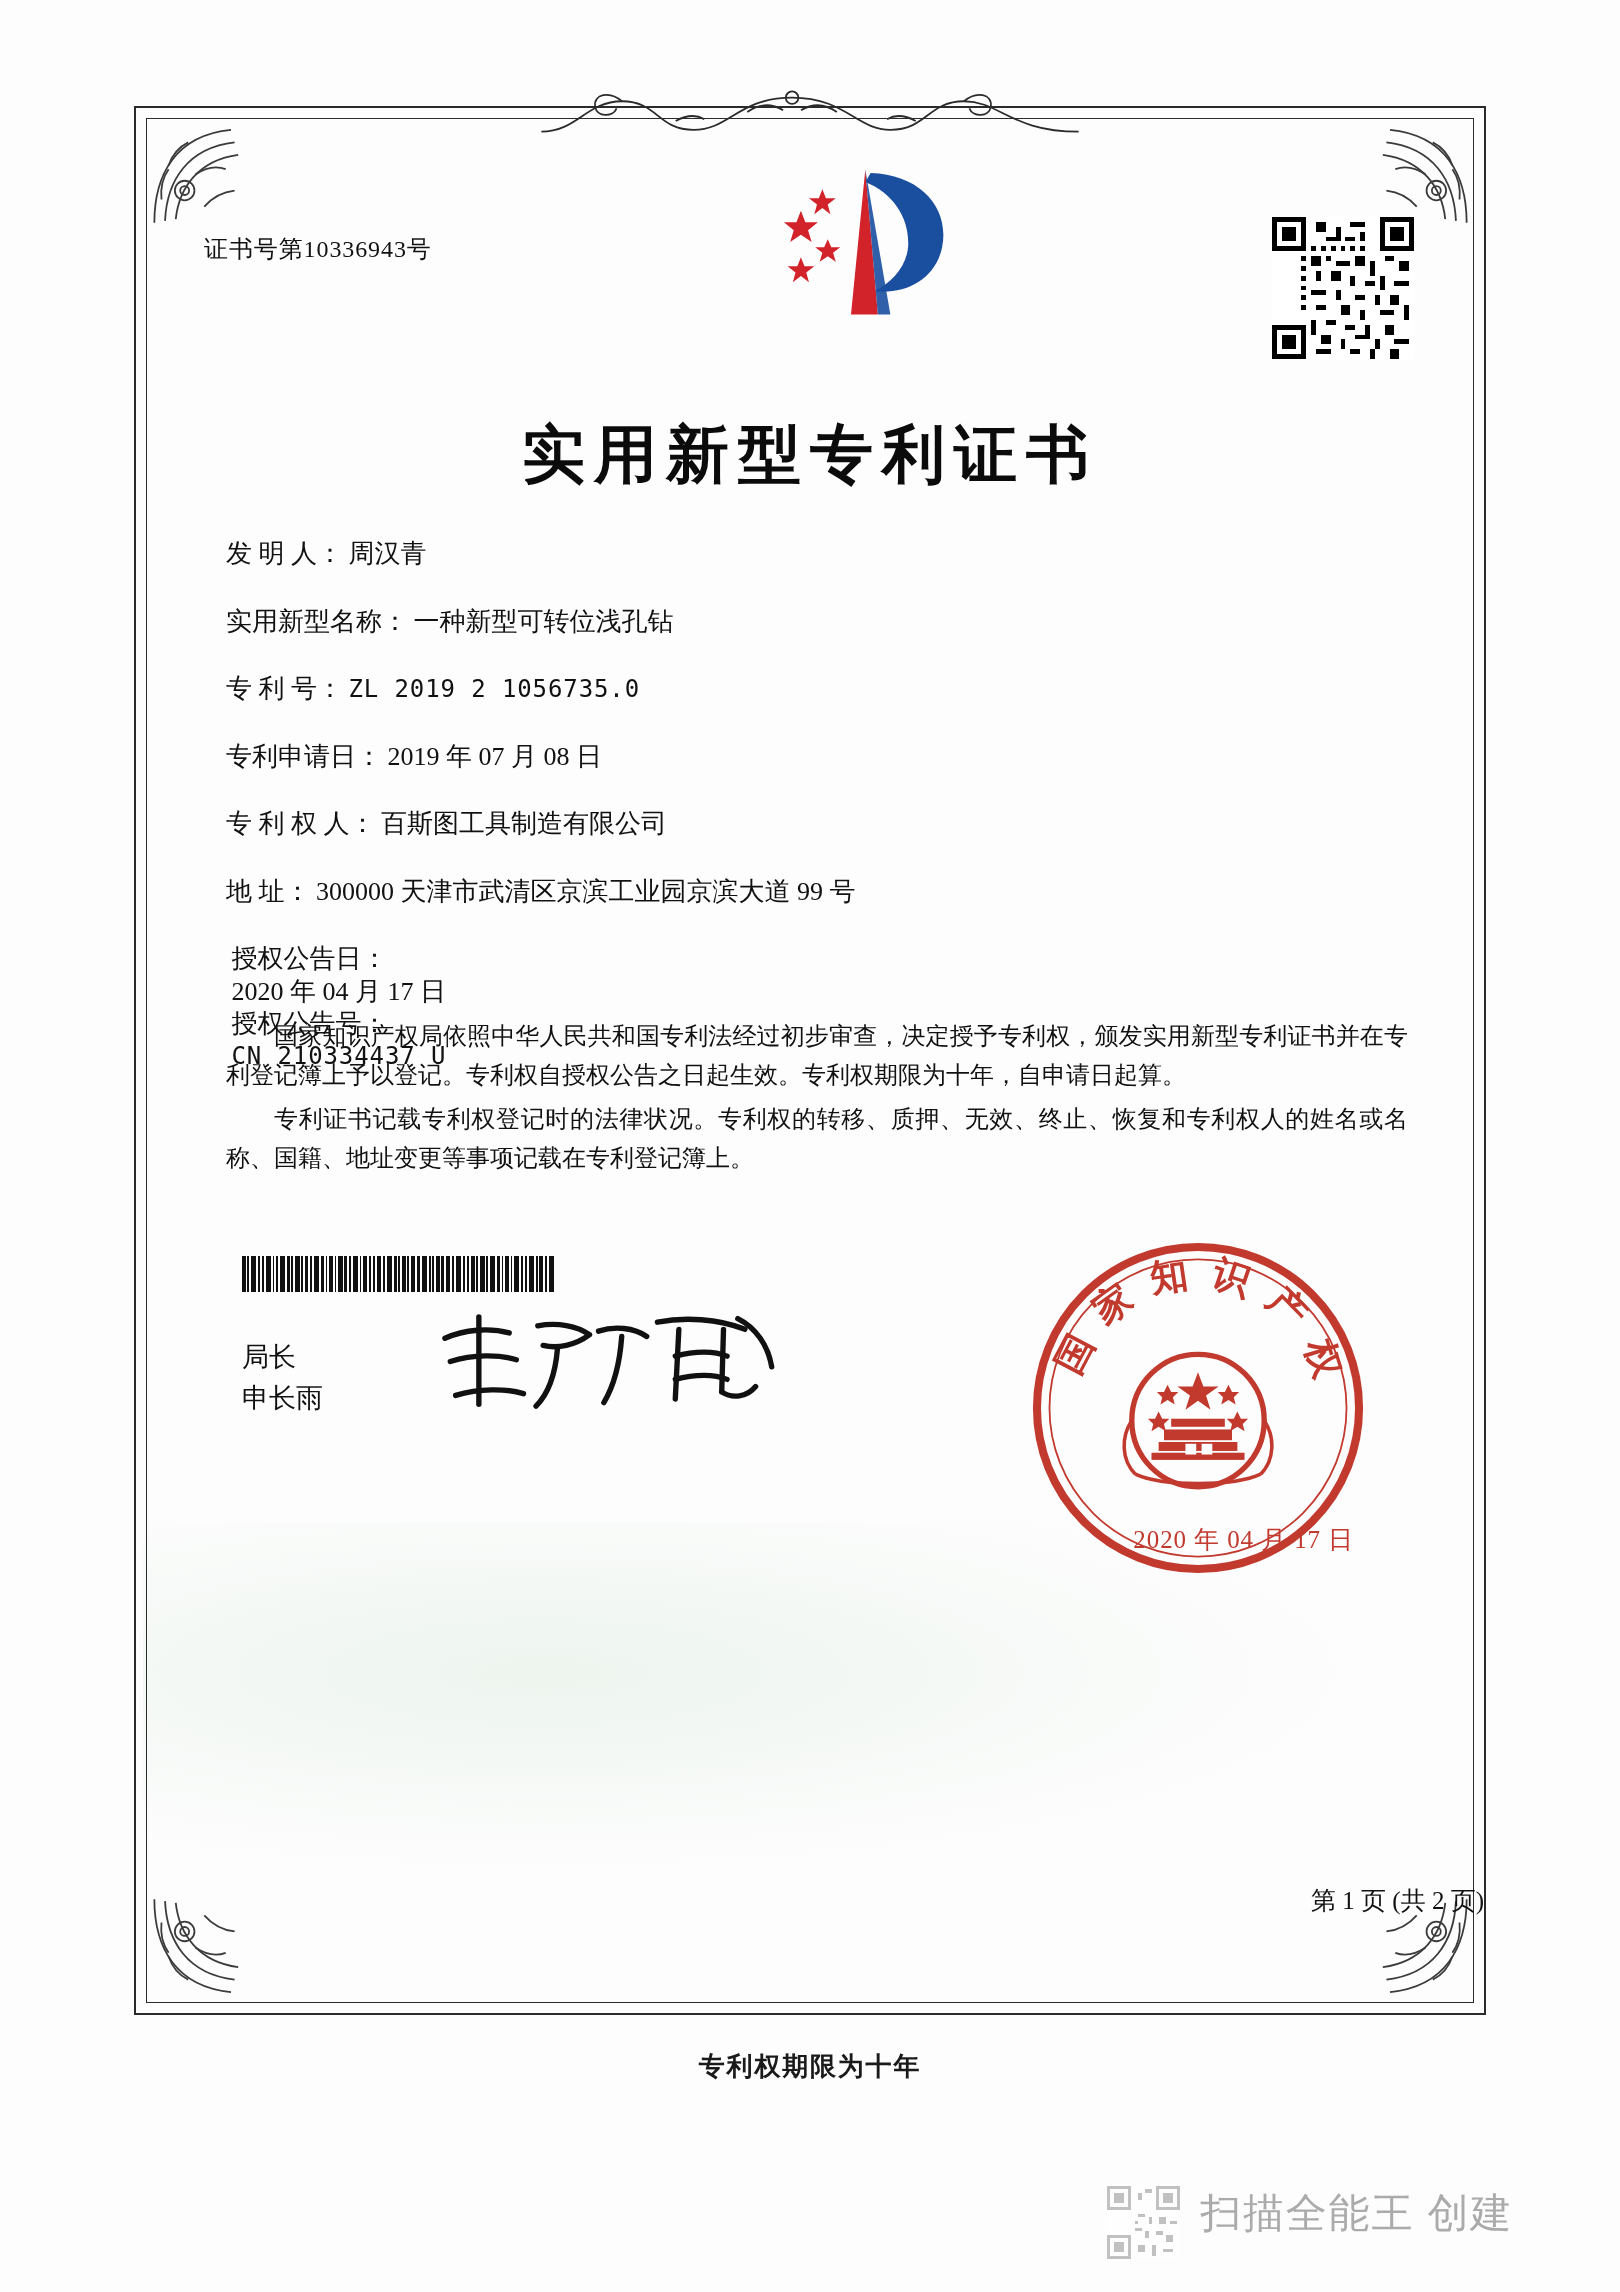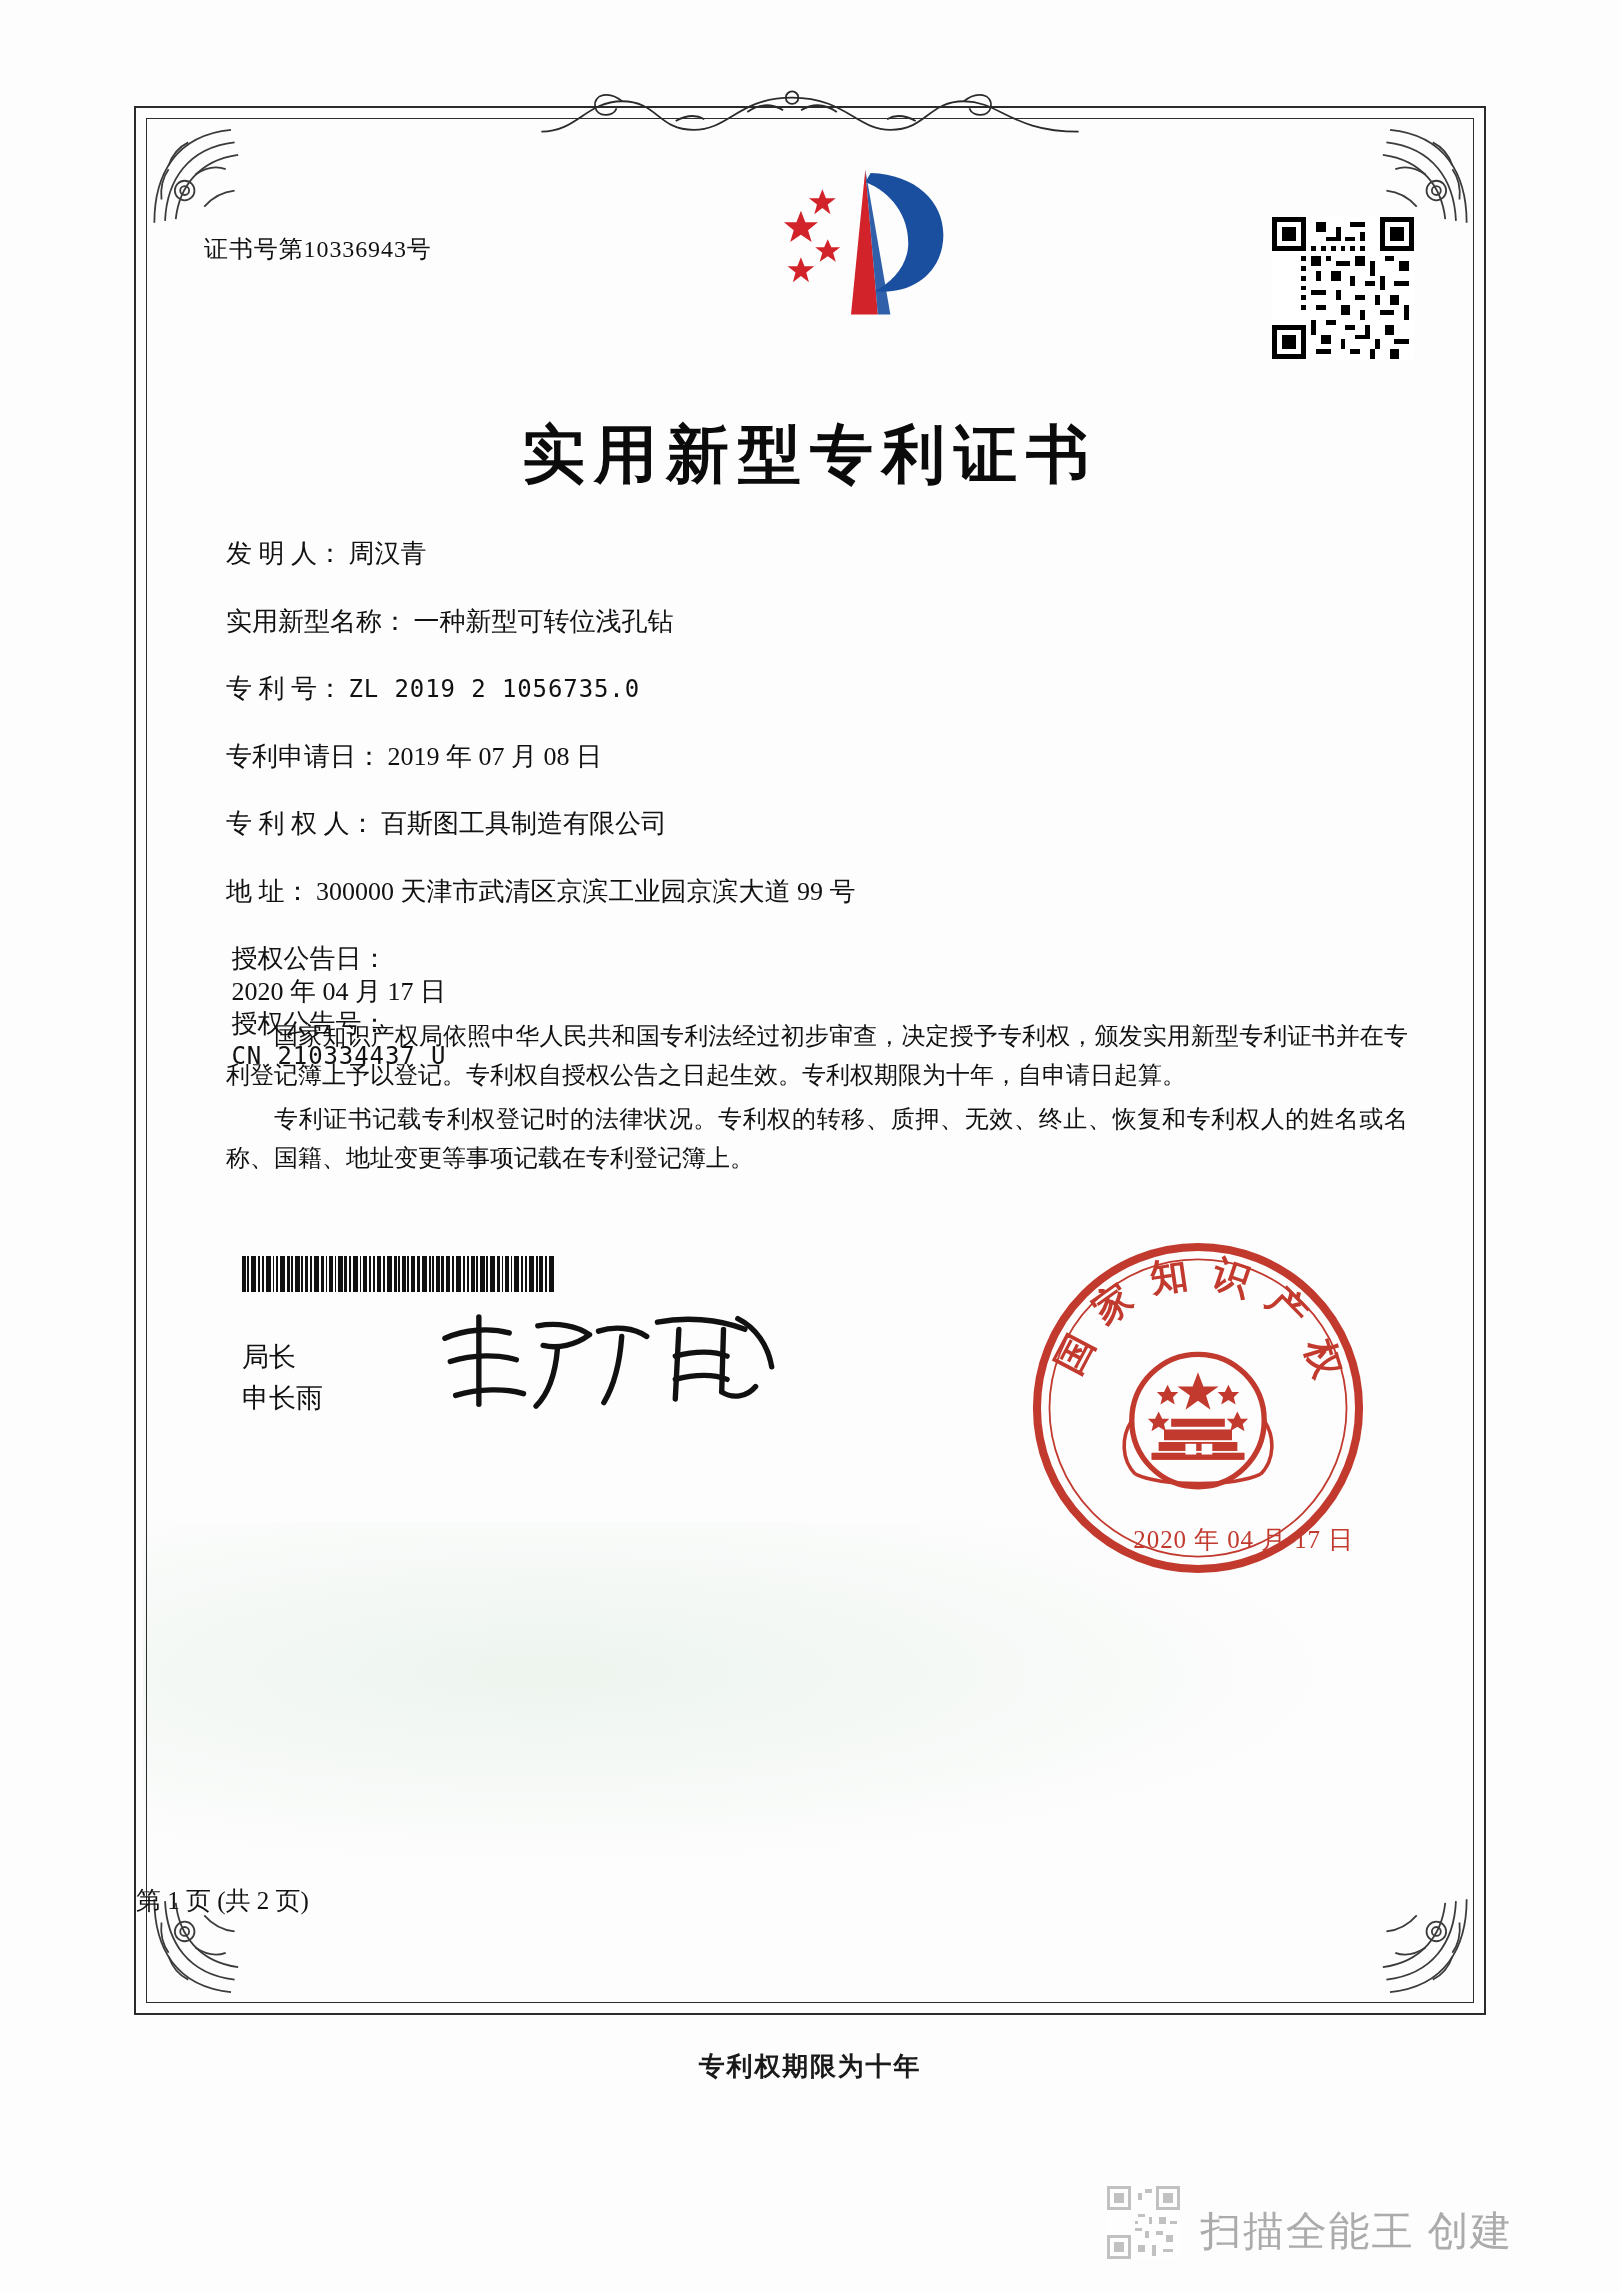--- a/index.html
+++ b/index.html
@@ -218,41 +218,41 @@
     font-family: "Liberation Serif", "DejaVu Serif", serif;
     letter-spacing: 0.9px;
     white-space: nowrap;
   }
 
   
   .page-num {
     position: absolute;
     left: 0; right: 0;
     top: 1776px;
-    text-align: left;
+    text-align: right;
     font-size: 25px;
   }
   .back-note {
     position: absolute;
     left: 0; right: 0;
     top: 2049px;
     text-align: center;
     font-size: 26px;
     font-weight: bold;
     letter-spacing: 1.8px;
     color: #1a1a1a;
   }
 
   
   .watermark {
     position: absolute;
     right: 107px;
     bottom: 34px;
     display: flex;
-    align-items: flex-end;
+    align-items: flex-start;
     gap: 20px;
     opacity: .82;
   }
   .watermark .wm-qr { width: 73px; height: 73px; }
   .watermark .wm-qr svg { width: 100%; height: 100%; display:block; }
   .watermark .wm-text {
     font-family: "Liberation Sans", "DejaVu Sans", sans-serif;
     font-size: 41px;
     color: #9a9a9a;
     letter-spacing: 1.8px;

